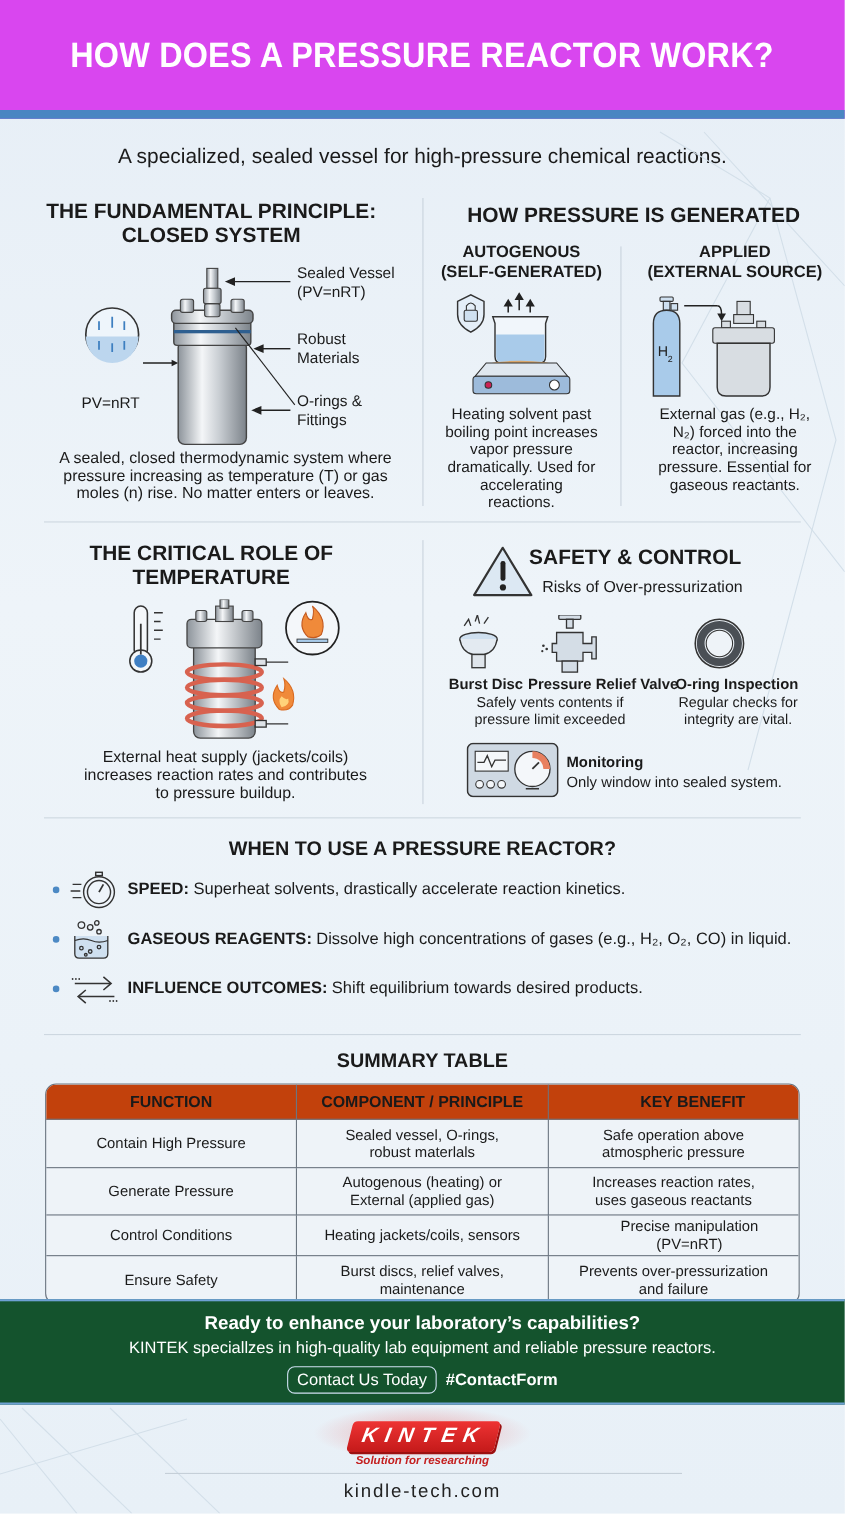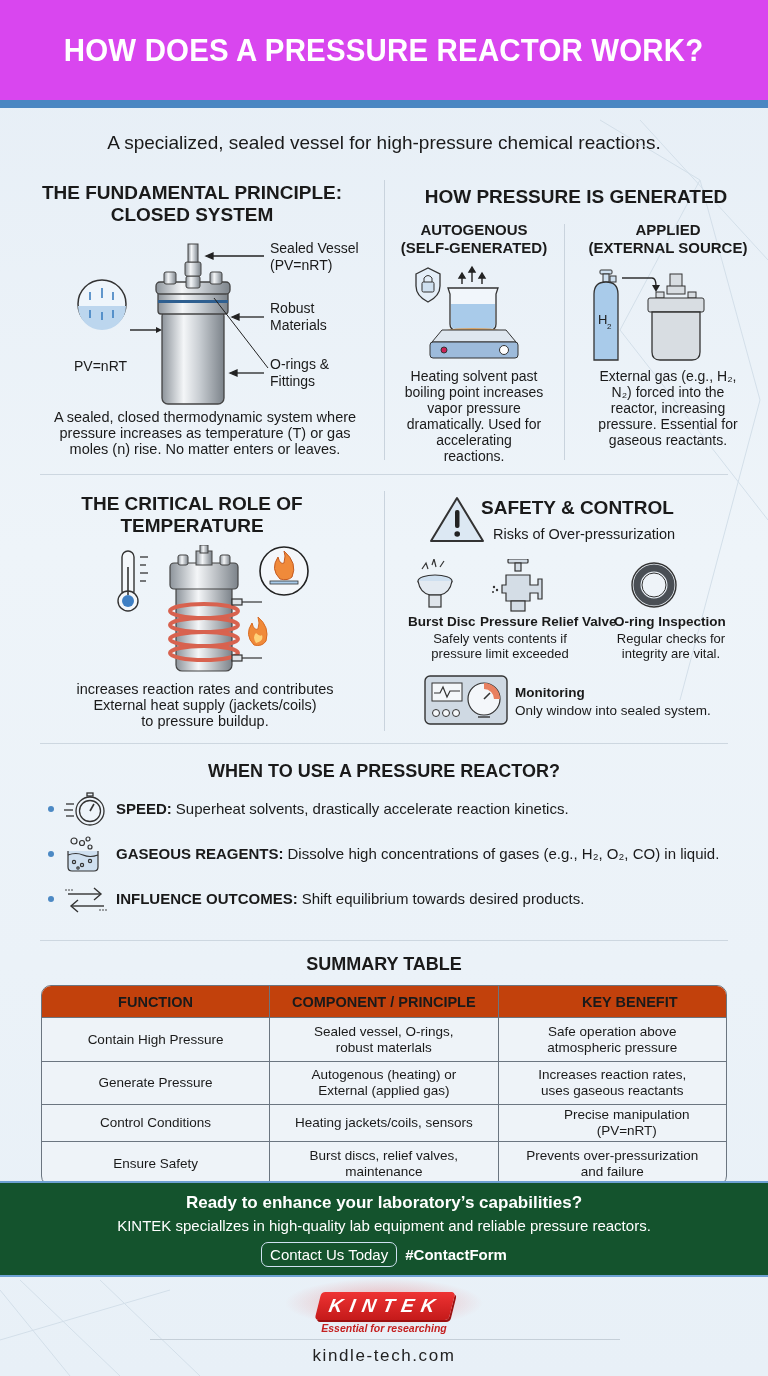--- a/index.html
+++ b/index.html
@@ -182,21 +182,21 @@
       <div>Materials</div>
     </div>
     <div class="abs label" style="left:270px;top:184px;">
       <div>O-rings &amp;</div>
       <div>Fittings</div>
     </div>
     <div class="abs label" style="left:74px;top:186px;">PV=nRT</div>
 
     <div class="abs center-text" style="left:0;top:237px;width:410px;font-size:14.5px;">
       <div>A sealed, closed thermodynamic system where</div>
-      <div>pressure increases as temperature (T) or gas</div>
+      <div>pressure increasing as temperature (T) or gas</div>
       <div>moles (n) rise. No matter enters or leaves.</div>
     </div>
   </div>
 
   <div class="col">
     <div class="sec-title" style="margin-top:14px;">HOW PRESSURE IS GENERATED</div>
     <div class="abs" style="left:180px;top:52px;width:1px;height:236px;background:#c9d3dd;"></div>
 
     <div class="abs sub-title" style="left:0;top:49px;width:180px;">
       <div>AUTOGENOUS</div>
@@ -320,22 +320,22 @@
         <path d="M146,100 Q136,90 144,78 Q146,86 150,84 Q152,78 150,72 Q162,82 158,96 Q154,102 146,100 Z" fill="#f08a3a" stroke="#d96a20"></path>
         <path d="M148,98 Q144,92 148,88 Q152,92 154,90 Q156,96 148,98 Z" fill="#ffd27a"></path>
       </g>
       <g>
         <circle cx="176" cy="26" r="24" fill="#f4f7fa" stroke="#222" stroke-width="1.6"></circle>
         <path d="M172,34 Q162,24 170,12 Q172,20 176,18 Q178,10 176,6 Q190,18 184,32 Q180,36 172,34 Z" fill="#f08a3a" stroke="#c45a20"></path>
         <rect x="162" y="36" width="28" height="3" fill="#a9cbea" stroke="#333" stroke-width="0.8"></rect>
       </g>
     </svg>
     <div class="abs center-text" style="left:40px;top:206px;width:330px;font-size:14.5px;">
+      <div>External heat supply (jackets/coils)</div>
       <div>increases reaction rates and contributes</div>
-      <div>External heat supply (jackets/coils)</div>
       <div>to pressure buildup.</div>
     </div>
   </div>
 
   <div class="col">
     <svg class="abs" style="left:44px;top:20px;" width="58" height="50">
       <path d="M29,3 L55,46 L3,46 Z" fill="#dce8f3" stroke="#333" stroke-width="2" stroke-linejoin="round"></path>
       <rect x="27" y="15" width="4.5" height="18" rx="2" fill="#222"></rect>
       <circle cx="29.2" cy="39" r="2.8" fill="#222"></circle>
     </svg>
@@ -504,15 +504,15 @@
   <div class="btnrow">
     <span class="btn">Contact Us Today</span>
     <span class="tag">#ContactForm</span>
   </div>
 </div>
 
 <div class="logo-glow"></div>
 <div class="logo">
   <span>KINTEK</span>
 </div>
-<div class="slogan">Essential for researching</div>
+<div class="slogan">Solution for researching</div>
 <div class="foot-line"></div>
 <div class="url">kindle-tech.com</div>
 
 </body></html>

